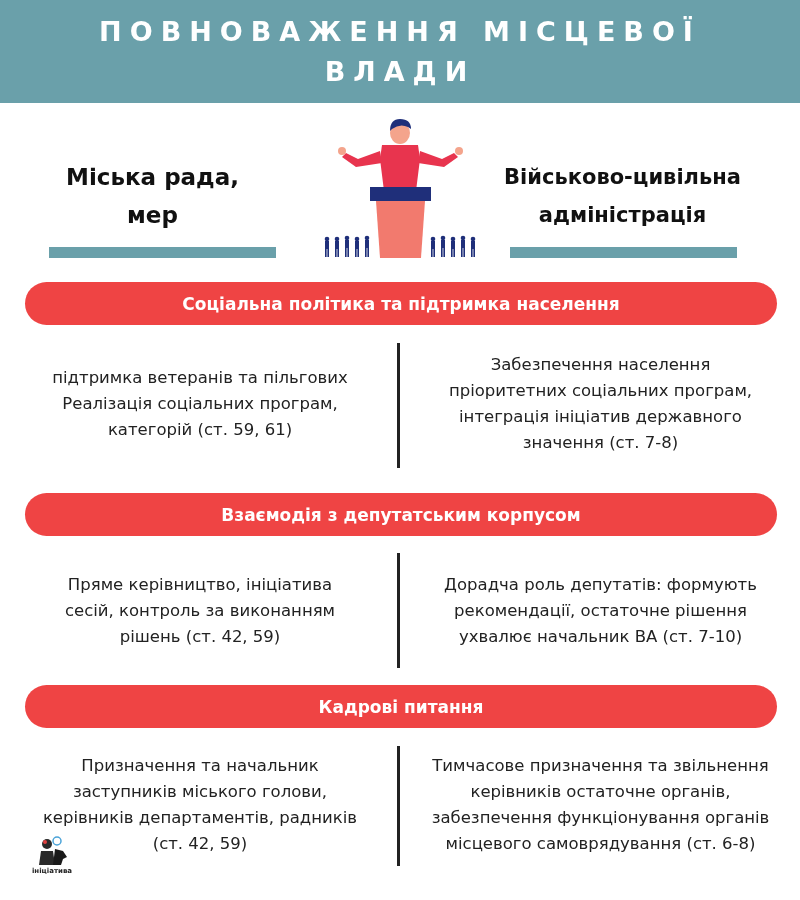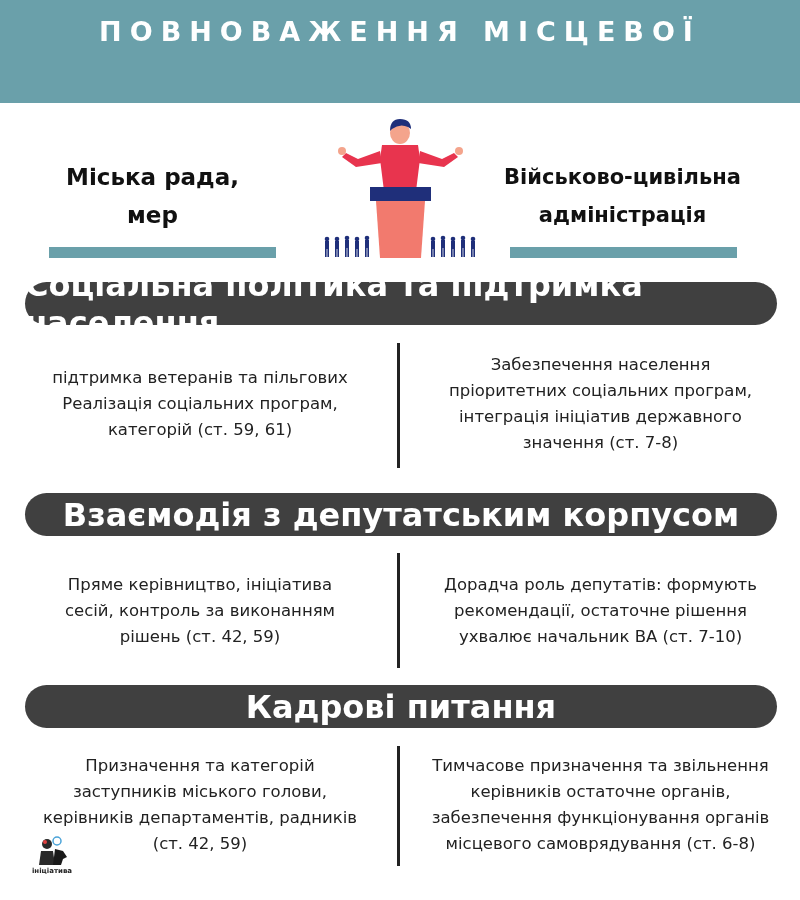--- a/index.html
+++ b/index.html
@@ -7,42 +7,42 @@
   body { position: relative; font-family: "DejaVu Sans", sans-serif; color: #222; }
 
   .header {
     position: absolute; left: 0; top: 0; width: 800px; height: 103px;
     background: #6aa0aa;
     display: flex; flex-direction: column; align-items: center; justify-content: center;
     color: #fff;
   }
   .header .line {
     font-family: "DejaVu Sans", sans-serif;
-    font-weight: bold; font-size: 27px; letter-spacing: 8px; line-height: 40px; margin-top: 44px;
+    font-weight: bold; font-size: 27px; letter-spacing: 8px; line-height: 40px;
   }
 
   .col-title {
     position: absolute; font-family: "DejaVu Sans", sans-serif; font-weight: bold;
     font-size: 23px; line-height: 38px; color: #111; text-align: center;
   }
   .col-title.left { left: 30px; width: 245px; top: 158px; }
   .col-title.right { left: 480px; width: 285px; top: 158px; font-size: 21px; }
 
   .bar {
     position: absolute; height: 11px; background: #6aa0aa;
   }
   .bar.left { left: 49px; top: 247px; width: 227px; }
   .bar.right { left: 510px; top: 247px; width: 227px; }
 
   .illustration { position: absolute; left: 318px; top: 115px; width: 165px; height: 150px; }
 
   .section-pill {
     position: absolute; left: 25px; width: 752px; height: 43px;
-    background: #404040; border-radius: 22px;
-    color: #fff; font-weight: bold; font-size: 32px;
+    background: #ef4444; border-radius: 22px;
+    color: #fff; font-weight: bold; font-size: 17px;
     display: flex; align-items: center; justify-content: center;
   }
 
   .cell {
     position: absolute; font-size: 16.5px; line-height: 26px; color: #222;
     text-align: center; display: flex; align-items: center; justify-content: center;
   }
   .cell.left { left: 30px; width: 340px; }
   .cell.right { left: 408px; width: 385px; }
 
@@ -185,21 +185,21 @@
   <div>
     <div>Дорадча роль депутатів: формують</div>
     <div>рекомендації, остаточне рішення</div>
     <div>ухвалює начальник ВА (ст. 7-10)</div>
   </div>
 </div>
 
 <div class="section-pill" style="top:685px;">Кадрові питання</div>
 <div class="cell left" style="top:745px;height:120px;">
   <div>
-    <div>Призначення та категорій</div>
+    <div>Призначення та начальник</div>
     <div>заступників міського голови,</div>
     <div>керівників департаментів, радників</div>
     <div>(ст. 42, 59)</div>
   </div>
 </div>
 <div class="divider" style="top:746px;height:120px;"></div>
 <div class="cell right" style="top:745px;height:120px;">
   <div>
     <div>Тимчасове призначення та звільнення</div>
     <div>керівників остаточне органів,</div>

